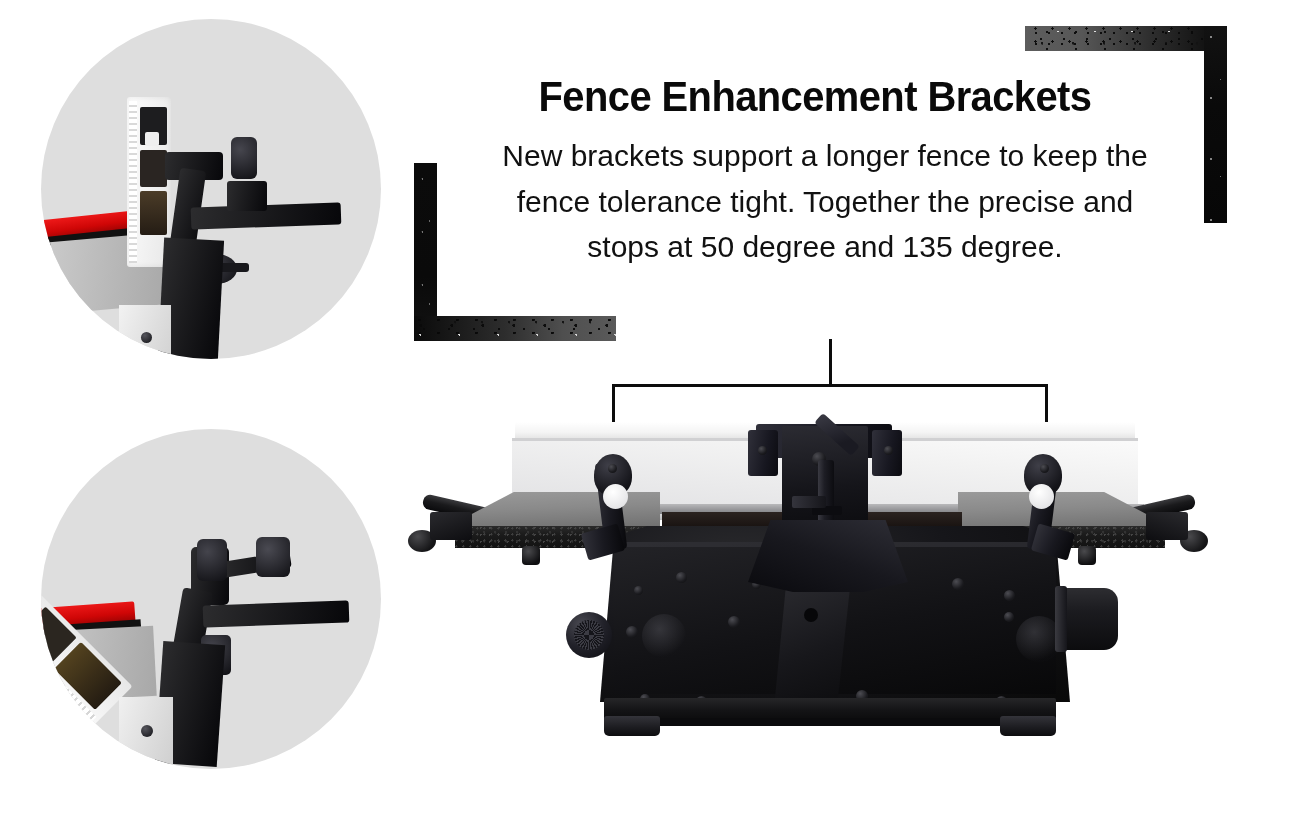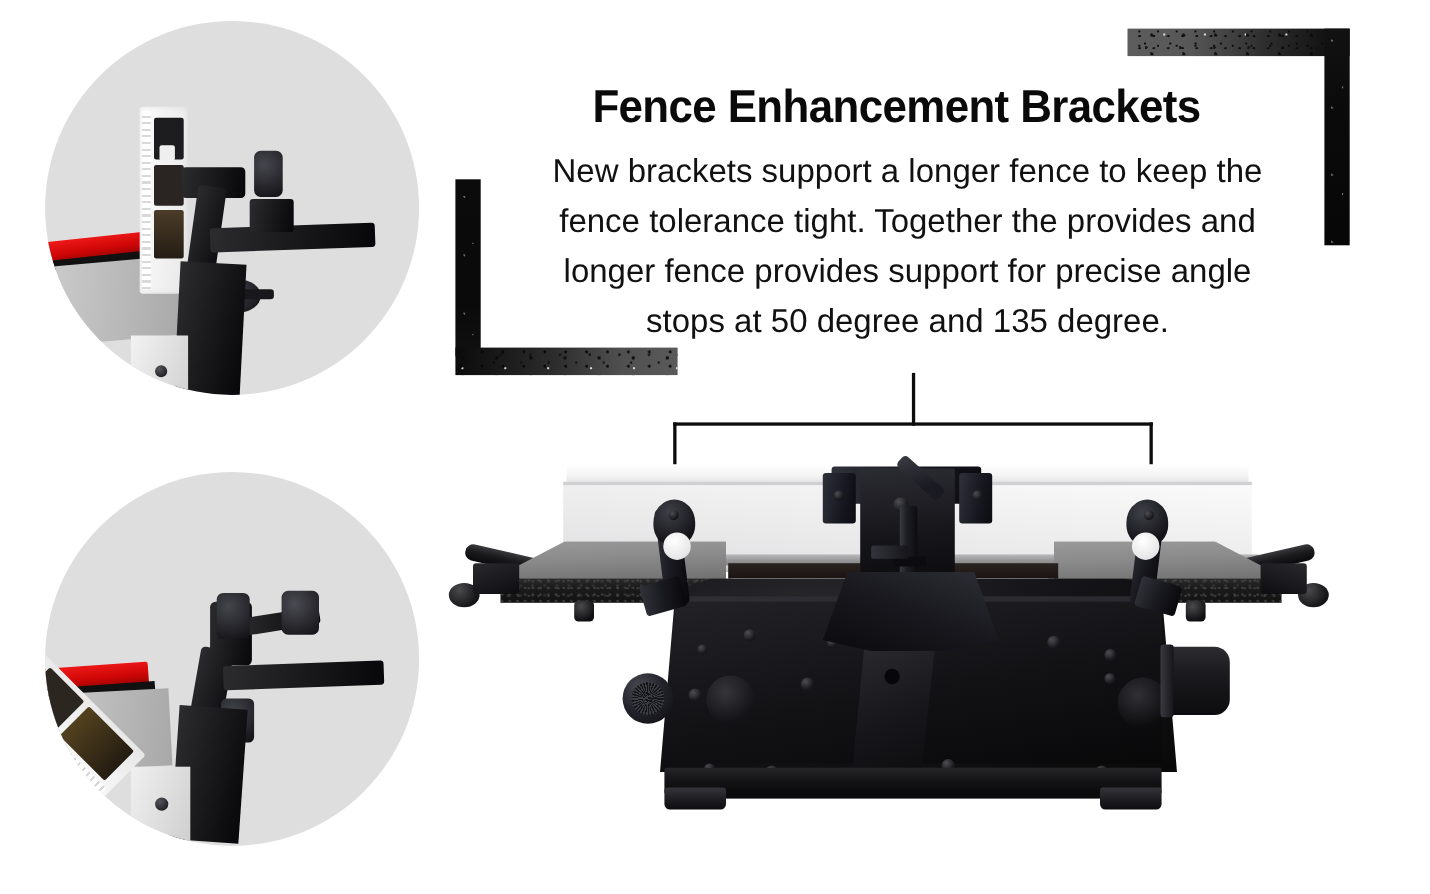--- a/index.html
+++ b/index.html
@@ -223,22 +223,21 @@
   </div>
 
   <div class="bk bk-tr-h"></div>
   <div class="bk bk-tr-v"></div>
   <div class="bk bk-bl-v"></div>
   <div class="bk bk-bl-h"></div>
 
   <div class="title">Fence Enhancement Brackets</div>
   <div class="subtitle">
     <div>New brackets support a longer fence to keep the</div>
-    <div>fence tolerance tight. Together the provides and</div>
-    <div>longer fence provides support for precise angle</div>
+    <div>fence tolerance tight. Together the precise and</div>
     <div>stops at 50 degree and 135 degree.</div>
   </div>
 
   <div class="lead lead-stem"></div>
   <div class="lead lead-cross"></div>
   <div class="lead lead-ldown"></div>
   <div class="lead lead-rdown"></div>
 
   <div class="machine">
 

